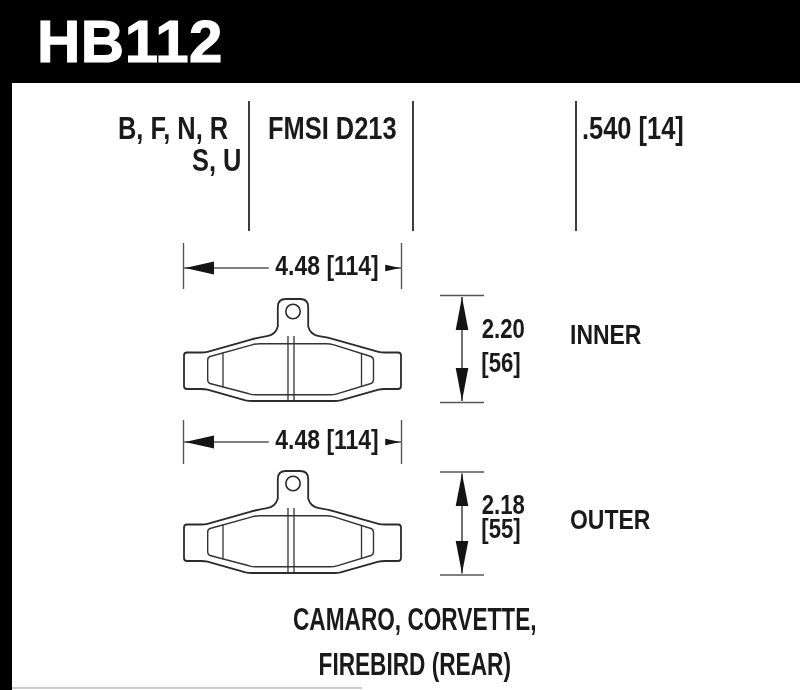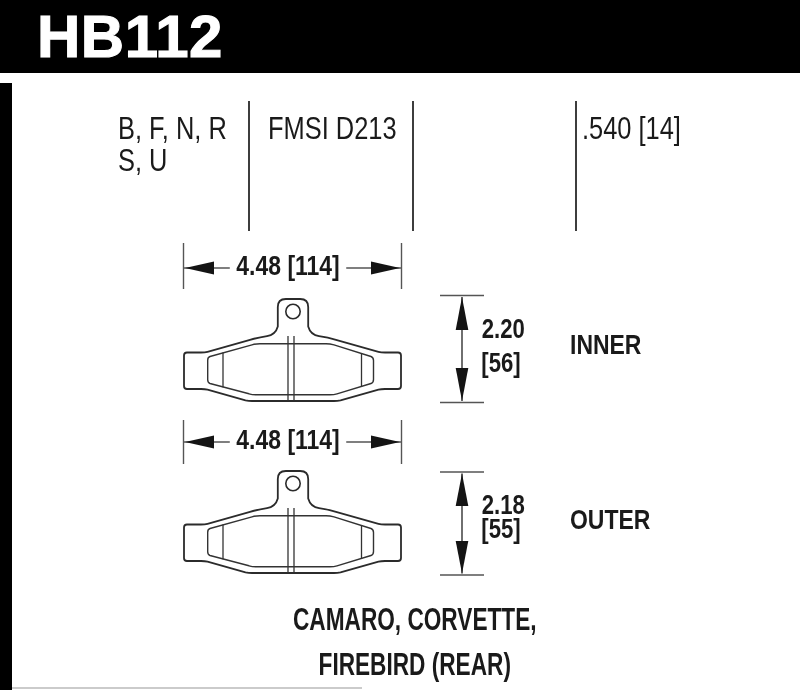--- a/index.html
+++ b/index.html
@@ -2,38 +2,38 @@
 <html><head>
 <meta charset="utf-8">
 <style>
   html,body{margin:0;padding:0;background:#e8e8e8;}
   #stage{
     position:relative;width:800px;height:690px;background:#ffffff;
     font-family:"Liberation Sans",sans-serif;color:#1a1a1a;overflow:hidden;
     margin:0 auto;
   }
   
-  .hdr{position:absolute;left:0;top:0;width:800px;height:73px;background:#000;
+  .hdr{position:absolute;left:0;top:0;width:800px;height:83px;background:#000;
        display:flex;align-items:center;}
   .hdr .pn{color:#fff;font-size:60px;font-weight:bold;letter-spacing:.5px;
            padding-left:37px;-webkit-text-stroke:1.1px #fff;}
   .lstrip{position:absolute;left:0;top:83px;width:12px;height:607px;background:#000;}
   .bline{position:absolute;left:12px;top:687px;width:350px;height:2px;background:#cbcbcb;}
 
   
   .cx{display:inline-block;transform:scaleX(.82);transform-origin:0 50%;}
   .cxc{display:inline-block;transform:scaleX(.82);transform-origin:50% 50%;}
   .cap-cx{display:inline-block;transform:scaleX(.73);transform-origin:50% 50%;}
 
   
-  .tbl-col{position:absolute;top:113px;font-size:31px;font-weight:normal;line-height:32px;white-space:nowrap;}
+  .tbl-col{position:absolute;top:113px;font-size:31px;font-weight:bold;line-height:32px;white-space:nowrap;text-align:right;}
   .div-v{position:absolute;top:101px;width:2px;height:130px;background:#3d3d3d;}
 
   
-  .dimw{position:absolute;width:220px;text-align:center;font-size:28px;font-weight:bold;line-height:30px;white-space:nowrap;}
+  .dimw{position:absolute;width:220px;text-align:right;font-size:28px;font-weight:bold;line-height:30px;white-space:nowrap;}
   .dimw .cxc{background:#fff;padding:0 8px;}
   .dimh{position:absolute;width:90px;text-align:left;font-size:27px;font-weight:bold;line-height:30px;white-space:nowrap;}
   .poslbl{position:absolute;font-size:28px;font-weight:bold;line-height:30px;white-space:nowrap;}
 
   .cap{position:absolute;left:165px;top:597px;width:500px;text-align:center;
        font-size:31px;font-weight:bold;line-height:45px;white-space:nowrap;}
 
   .dwg{position:absolute;}
   svg{display:block;}
 </style>
@@ -102,21 +102,21 @@
   </svg>
   <div class="dimw" style="left:178px;top:251px">
     <span class="cxc">4.48 [114]</span>
   </div>
   <div class="dimh" style="left:477px;top:314px">
     <span class="cxc">2.20</span>
   </div>
   <div class="dimh" style="left:477px;top:348px">
     <span class="cxc">[56]</span>
   </div>
-  <div class="poslbl" style="left:570px;top:330px">
+  <div class="poslbl" style="left:570px;top:320px">
     <span class="cx">INNER</span>
   </div>
 
   <svg class="dwg" style="left:170px;top:420px" width="330" height="165" viewBox="0 0 330 165">
     <g>
       <line x1="13.5" y1="0" x2="13.5" y2="44" stroke="#555" stroke-width="1.4"></line>
       <line x1="231.5" y1="0" x2="231.5" y2="44" stroke="#555" stroke-width="1.4"></line>
       <line x1="14" y1="22" x2="231" y2="22" stroke="#555" stroke-width="1.4"></line>
       <polygon points="15,22 44,15.6 44,28.4" fill="#141414"></polygon>
       <polygon points="230,22 201,15.6 201,28.4" fill="#141414"></polygon>

